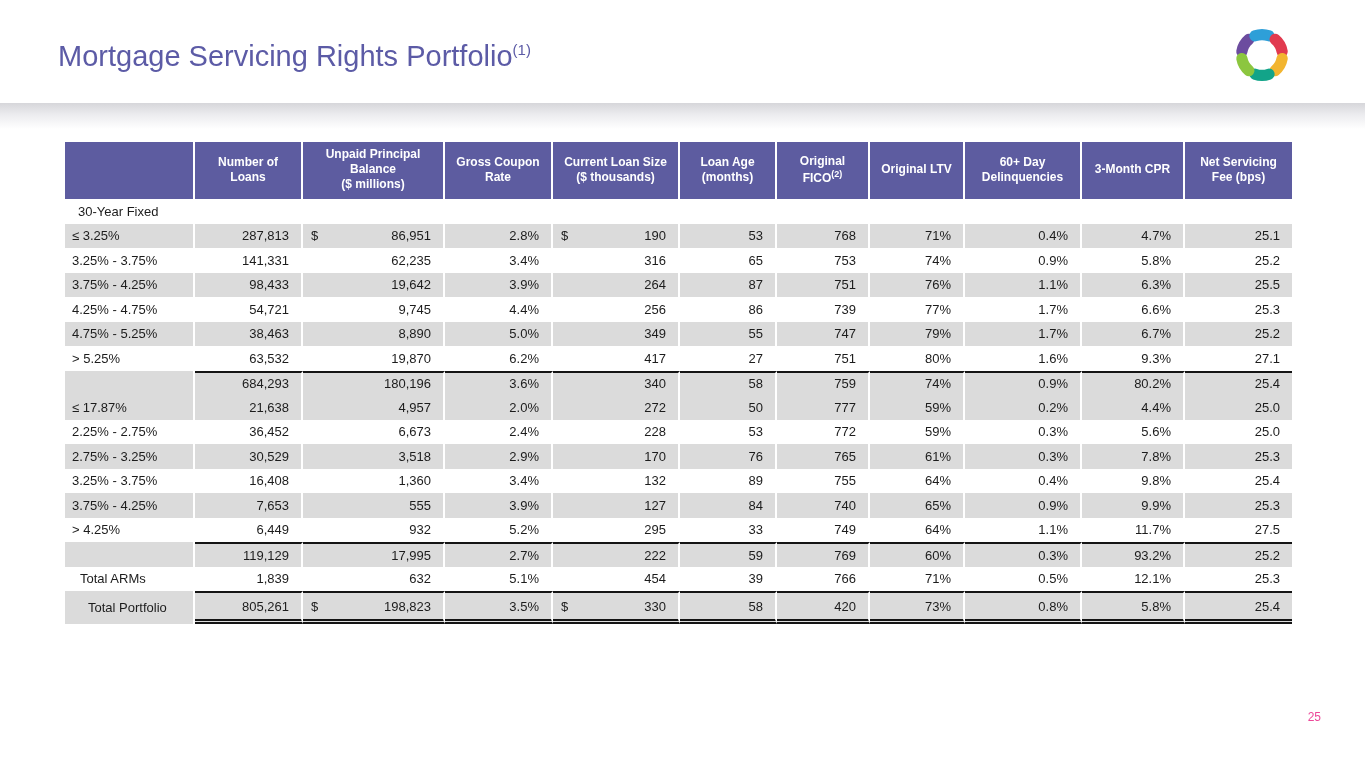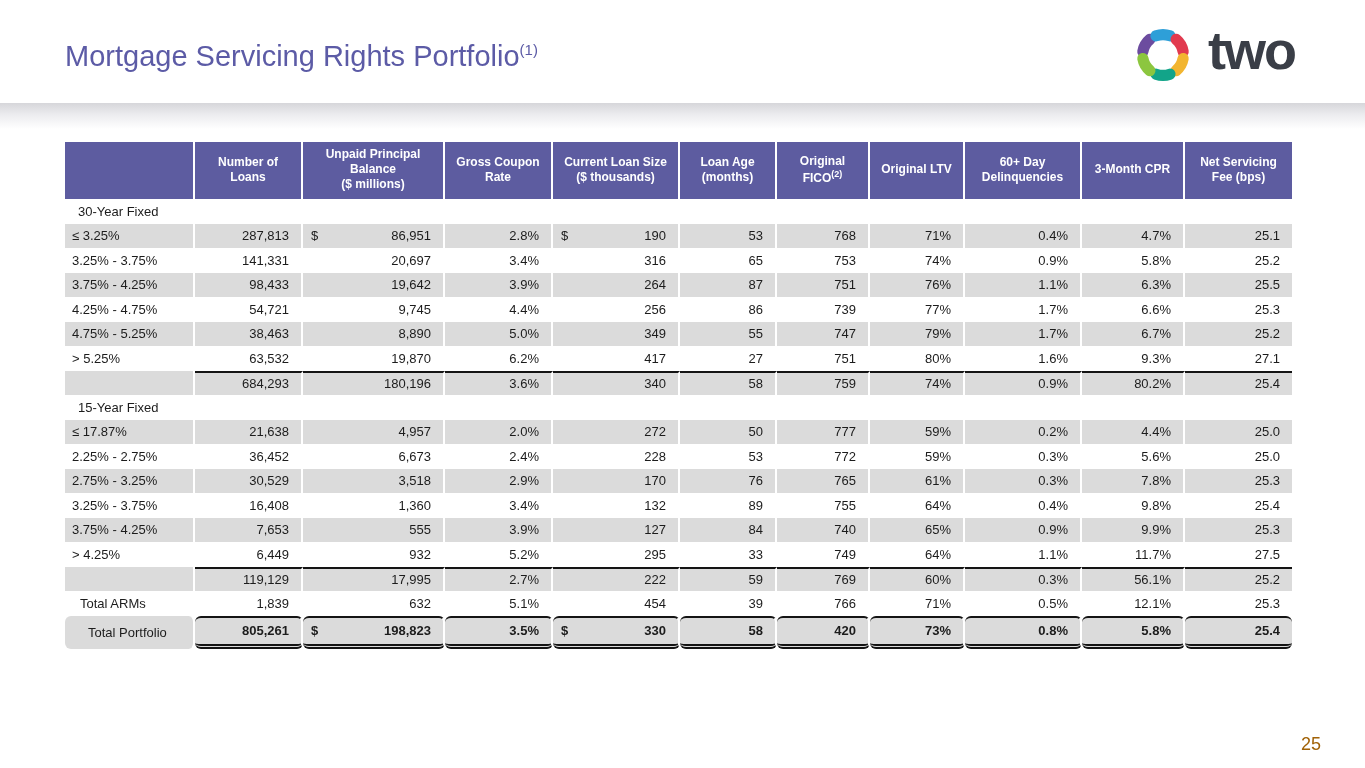--- a/index.html
+++ b/index.html
@@ -8,21 +8,21 @@
     background:#ffffff;
     font-family:"Liberation Sans", sans-serif;
     --header-bg:#5d5ca0;
     --stripe:#dbdbdb;
     --title-color:#5c5ba6;
     --rule:#141414;
   }
 
   
   .slide-title {
-    position:absolute; left:65px; top:40px;
+    position:absolute; left:58px; top:40px;
     font-size:29px; color:var(--title-color); letter-spacing:0;
   }
   .slide-title sup { font-size:15px; vertical-align:super; }
 
   
   .band {
     position:absolute; left:0; top:103px; width:1365px; height:26px;
     background:linear-gradient(to bottom, #d6d6da 0%, #ececef 45%, #ffffff 100%);
   }
 
@@ -52,46 +52,45 @@
   .msr td {
     height:24.5px; text-align:right; padding:0 12px 0 0;
     position:relative; vertical-align:middle; background:#ffffff;
   }
   .msr td.label-cell { text-align:left; padding:0 0 0 7px; }
   .msr tr.shade td { background:var(--stripe); }
   .msr td.section-cell { background:#ffffff; padding-left:13px; }
   .msr .dollar { position:absolute; left:8px; }
   .msr tr.rule-above td:not(.label-cell) { border-top:2px solid var(--rule); }
   .msr tr.totalarms td.label-cell { padding-left:15px; }
-  .msr tr.grand td { height:33px;border-radius:6px; }
+  .msr tr.grand td { height:33px; }
   .msr tr.grand td.label-cell { padding-left:23px; }
-  .msr tr.grand td:not(.label-cell) { border-bottom:5px double var(--rule);font-weight:bold; }
+  .msr tr.grand td:not(.label-cell) { border-bottom:5px double var(--rule); }
 
   .page-num {
-    position:absolute; right:44px; top:734px;
-    font-size:18px; color:#a16207;
+    position:absolute; right:44px; top:710px;
+    font-size:12px; color:#ec4899;
   }
 </style>
 </head>
 <body style="--header-bg: #5d5ca0; --stripe: #dbdbdb; --title-color: #5c5ba6;">
 
 <div class="slide-title">
   <span>Mortgage Servicing Rights Portfolio</span><sup>(1)</sup>
 </div>
 
 <div class="logo">
   <svg class="logo-mark" viewBox="0 0 100 100">
     <path d="M 19.5 44.6 A 31 31 0 0 1 30.1 26.3" fill="none" stroke-width="17" stroke-linecap="round" stroke="#6c4c9f"></path>
     <path d="M 39.4 20.9 A 31 31 0 0 1 60.6 20.9" fill="none" stroke-width="17" stroke-linecap="round" stroke="#2e9fd8"></path>
     <path d="M 69.9 26.3 A 31 31 0 0 1 80.5 44.6" fill="none" stroke-width="17" stroke-linecap="round" stroke="#e13a4f"></path>
     <path d="M 80.5 55.4 A 31 31 0 0 1 69.9 73.7" fill="none" stroke-width="17" stroke-linecap="round" stroke="#f2b530"></path>
     <path d="M 60.6 79.1 A 31 31 0 0 1 39.4 79.1" fill="none" stroke-width="17" stroke-linecap="round" stroke="#12a489"></path>
     <path d="M 30.1 73.7 A 31 31 0 0 1 19.5 55.4" fill="none" stroke-width="17" stroke-linecap="round" stroke="#8cc63f"></path>
   </svg>
-  <div class="logo-text">two</div>
 </div>
 
 <div class="band"></div>
 
 <table class="msr">
   <colgroup id="msr-cols">
       <col style="width: 130px;">
       <col style="width: 108px;">
       <col style="width: 142px;">
       <col style="width: 108px;">
@@ -140,21 +139,21 @@
         <td><span>53</span></td>
         <td><span>768</span></td>
         <td><span>71%</span></td>
         <td><span>0.4%</span></td>
         <td><span>4.7%</span></td>
         <td><span>25.1</span></td>
       </tr>
       <tr>
         <td class="label-cell">3.25% - 3.75%</td>
         <td><span>141,331</span></td>
-        <td><span>20,697</span></td>
+        <td><span>62,235</span></td>
         <td><span>3.4%</span></td>
         <td><span>316</span></td>
         <td><span>65</span></td>
         <td><span>753</span></td>
         <td><span>74%</span></td>
         <td><span>0.9%</span></td>
         <td><span>5.8%</span></td>
         <td><span>25.2</span></td>
       </tr>
       <tr class="shade">
@@ -215,23 +214,20 @@
         <td><span>180,196</span></td>
         <td><span>3.6%</span></td>
         <td><span>340</span></td>
         <td><span>58</span></td>
         <td><span>759</span></td>
         <td><span>74%</span></td>
         <td><span>0.9%</span></td>
         <td><span>80.2%</span></td>
         <td><span>25.4</span></td>
       </tr>
-      <tr>
-        <td colspan="11" class="label-cell section-cell">15-Year Fixed</td>
-      </tr>
       <tr class="shade">
         <td class="label-cell">≤ 17.87%</td>
         <td><span>21,638</span></td>
         <td><span>4,957</span></td>
         <td><span>2.0%</span></td>
         <td><span>272</span></td>
         <td><span>50</span></td>
         <td><span>777</span></td>
         <td><span>59%</span></td>
         <td><span>0.2%</span></td>
@@ -306,21 +302,21 @@
       <tr class="shade rule-above">
         <td class="label-cell"></td>
         <td><span>119,129</span></td>
         <td><span>17,995</span></td>
         <td><span>2.7%</span></td>
         <td><span>222</span></td>
         <td><span>59</span></td>
         <td><span>769</span></td>
         <td><span>60%</span></td>
         <td><span>0.3%</span></td>
-        <td><span>56.1%</span></td>
+        <td><span>93.2%</span></td>
         <td><span>25.2</span></td>
       </tr>
       <tr class="totalarms">
         <td class="label-cell">Total ARMs</td>
         <td><span>1,839</span></td>
         <td><span>632</span></td>
         <td><span>5.1%</span></td>
         <td><span>454</span></td>
         <td><span>39</span></td>
         <td><span>766</span></td>

